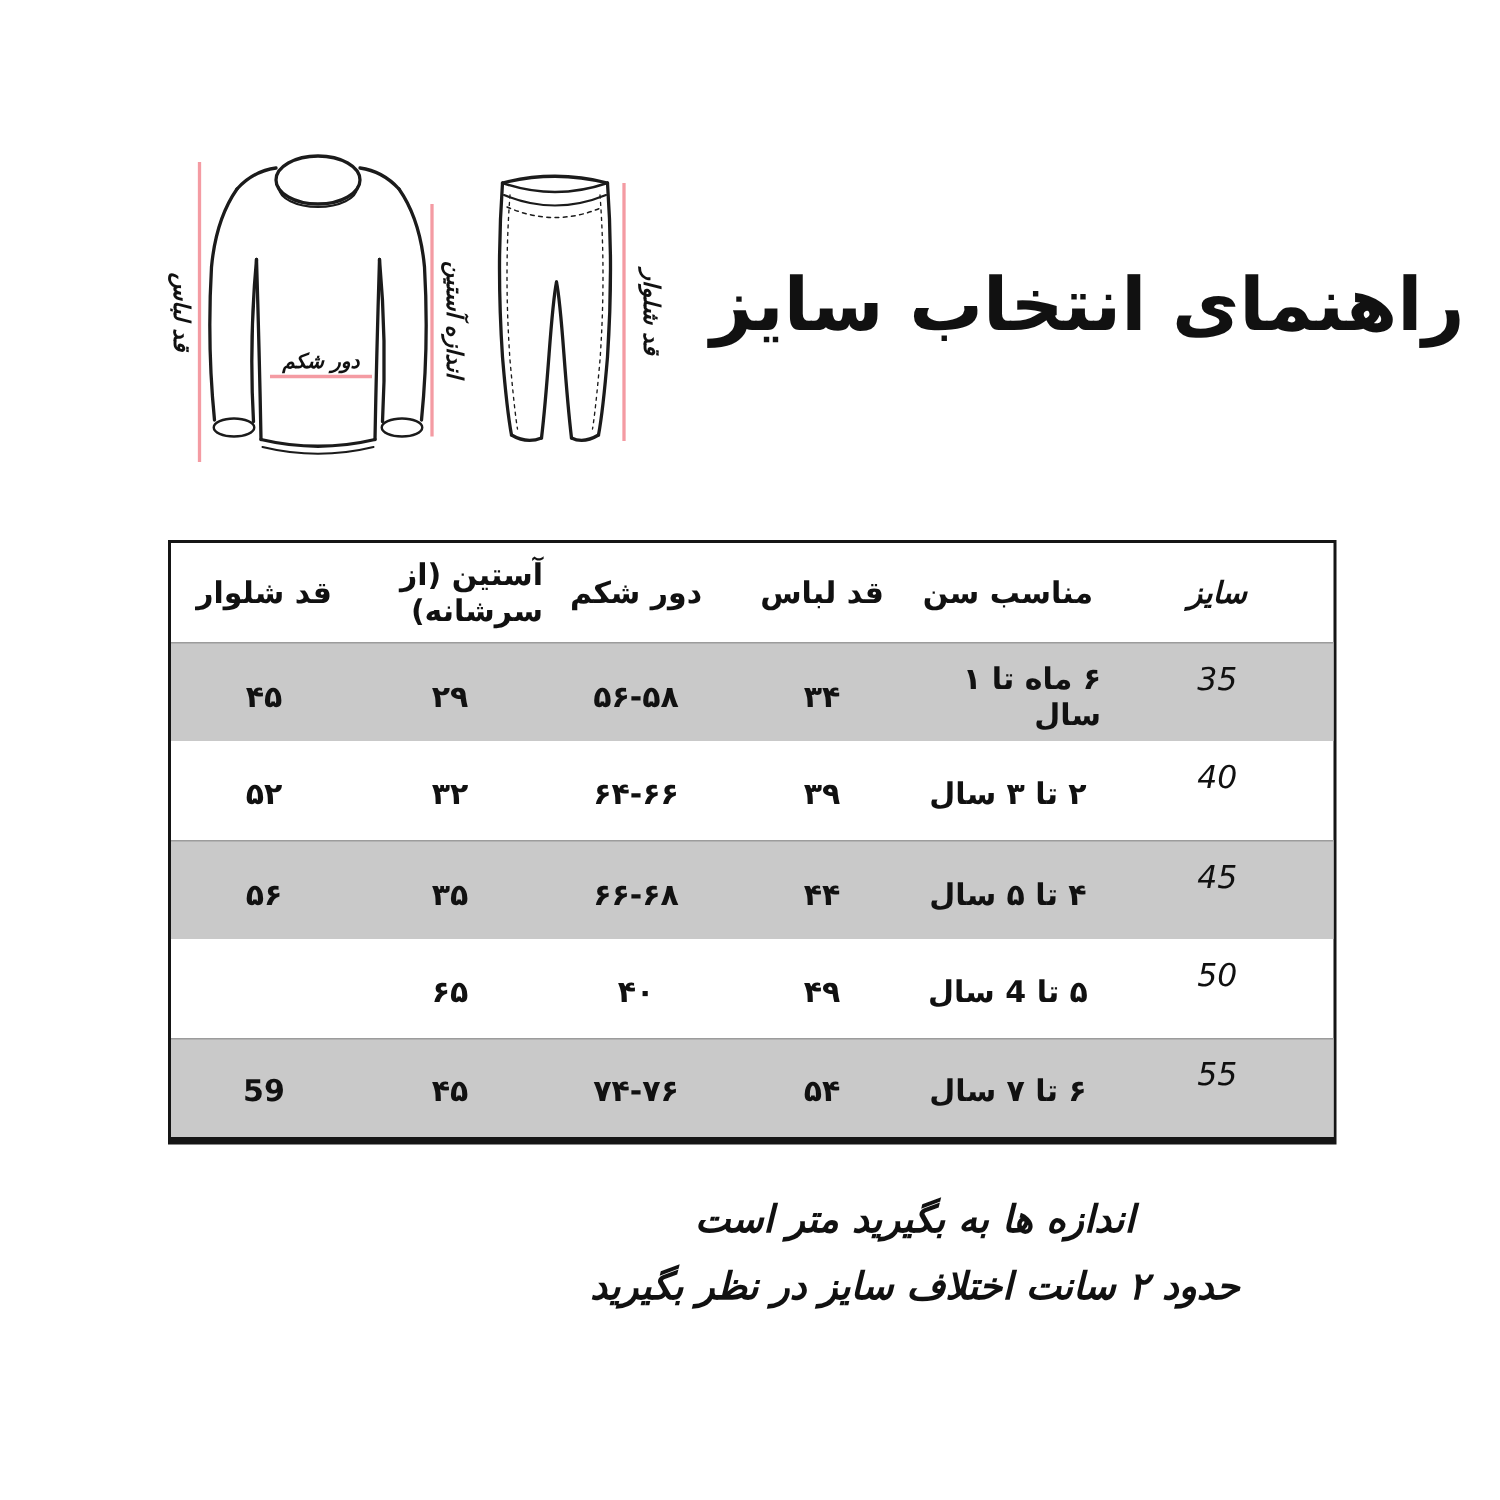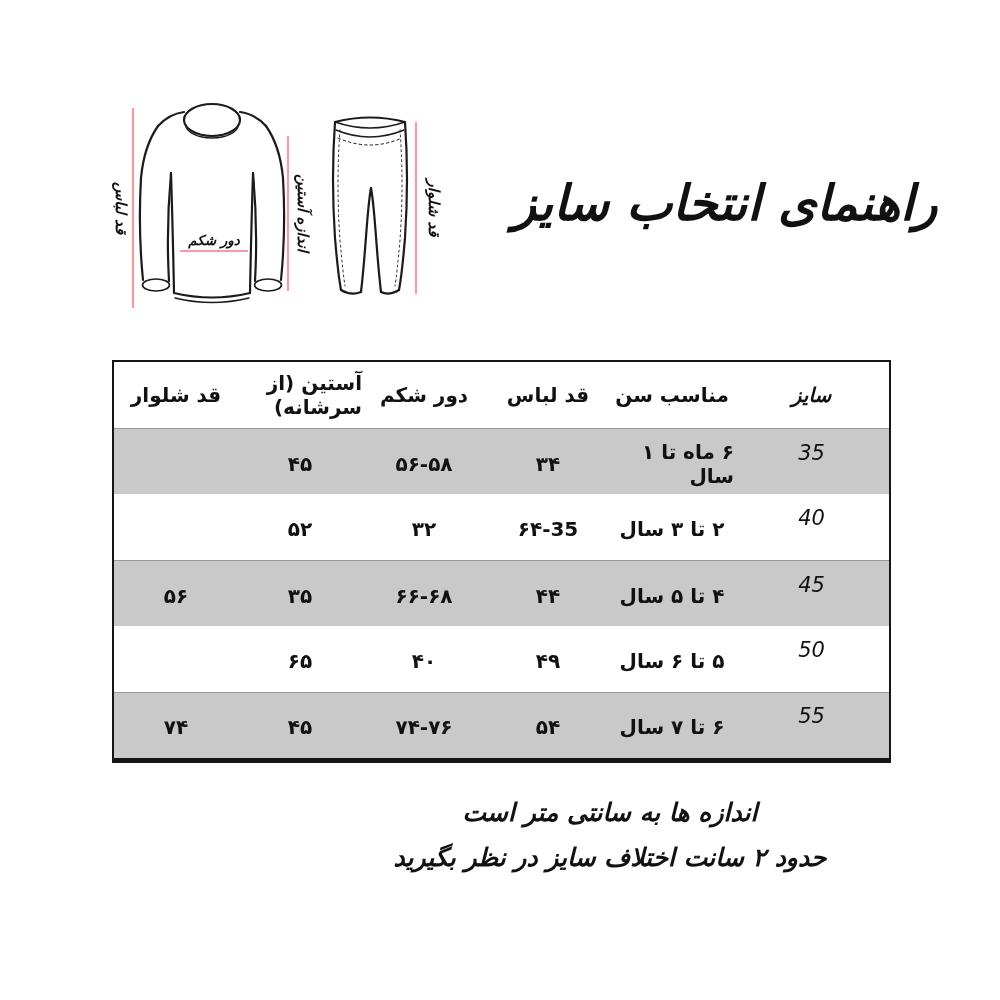--- a/index.html
+++ b/index.html
@@ -7,21 +7,21 @@
     width:1000px;height:1000px;background:#ffffff;position:relative;overflow:hidden;
     font-family:"DejaVu Sans", sans-serif;color:#111;
   }
   .page{position:absolute;inset:0;}
   
   .diagrams{position:absolute;left:95px;top:78px;width:385px;height:250px;}
   
   .title{
     position:absolute;left:505px;top:156px;width:440px;height:95px;
     display:flex;align-items:center;justify-content:center;
-    font-size:49px;font-weight:bold;font-style:italic;direction:rtl;
+    font-size:49px;font-weight:bold;direction:rtl;
     letter-spacing:-1px;white-space:nowrap;text-align:center;
   }
   
   .size-table{
     position:absolute;left:112px;top:360px;width:779px;height:403px;
     box-sizing:border-box;border:2px solid #151515;border-bottom-width:5px;
     display:flex;flex-direction:column;direction:rtl;
   }
   .t-row{display:flex;flex:1;align-items:stretch;}
   .t-row.header{flex:0 0 66px;font-weight:bold;}
@@ -109,56 +109,58 @@
       <div class="t-cell col-belly">دور شکم</div>
       <div class="t-cell col-sleeve">آستین (از سرشانه)</div>
       <div class="t-cell col-pants">قد شلوار</div>
     </div>
 
     <div class="t-row alt">
       <div class="t-cell col-size cell-size-val">35</div>
       <div class="t-cell col-age fa-val">۶ ماه تا ۱ سال</div>
       <div class="t-cell col-shirt fa-val">۳۴</div>
       <div class="t-cell col-belly fa-val">۵۶-۵۸</div>
+      <div class="t-cell col-sleeve fa-val">۲۹</div>
       <div class="t-cell col-pants fa-val">۴۵</div>
     </div>
 
     <div class="t-row">
       <div class="t-cell col-size cell-size-val">40</div>
       <div class="t-cell col-age fa-val">۲ تا ۳ سال</div>
-      <div class="t-cell col-belly fa-val">۶۴-35</div>
+      <div class="t-cell col-shirt fa-val">۳۹</div>
+      <div class="t-cell col-belly fa-val">۶۴-۶۶</div>
       <div class="t-cell col-sleeve fa-val">۳۲</div>
       <div class="t-cell col-pants fa-val">۵۲</div>
     </div>
 
     <div class="t-row alt">
       <div class="t-cell col-size cell-size-val">45</div>
       <div class="t-cell col-age fa-val">۴ تا ۵ سال</div>
       <div class="t-cell col-shirt fa-val">۴۴</div>
       <div class="t-cell col-belly fa-val">۶۶-۶۸</div>
       <div class="t-cell col-sleeve fa-val">۳۵</div>
       <div class="t-cell col-pants fa-val">۵۶</div>
     </div>
 
     <div class="t-row">
       <div class="t-cell col-size cell-size-val">50</div>
-      <div class="t-cell col-age fa-val">۵ تا ۶ سال</div>
+      <div class="t-cell col-age fa-val">۵ تا 4 سال</div>
       <div class="t-cell col-shirt fa-val">۴۹</div>
       <div class="t-cell col-sleeve fa-val">۴۰</div>
       <div class="t-cell col-pants fa-val">۶۵</div>
     </div>
 
     <div class="t-row alt">
       <div class="t-cell col-size cell-size-val">55</div>
       <div class="t-cell col-age fa-val">۶ تا ۷ سال</div>
       <div class="t-cell col-shirt fa-val">۵۴</div>
       <div class="t-cell col-belly fa-val">۷۴-۷۶</div>
       <div class="t-cell col-sleeve fa-val">۴۵</div>
-      <div class="t-cell col-pants fa-val">۷۴</div>
+      <div class="t-cell col-pants fa-val">59</div>
     </div>
   </div>
 
   <div class="notes">
-    <div class="note-line">اندازه ها به سانتی متر است</div>
+    <div class="note-line">اندازه ها به بگیرید متر است</div>
     <div class="note-line">حدود ۲ سانت اختلاف سایز در نظر بگیرید</div>
   </div>
 
 </div>
 
 </body></html>

